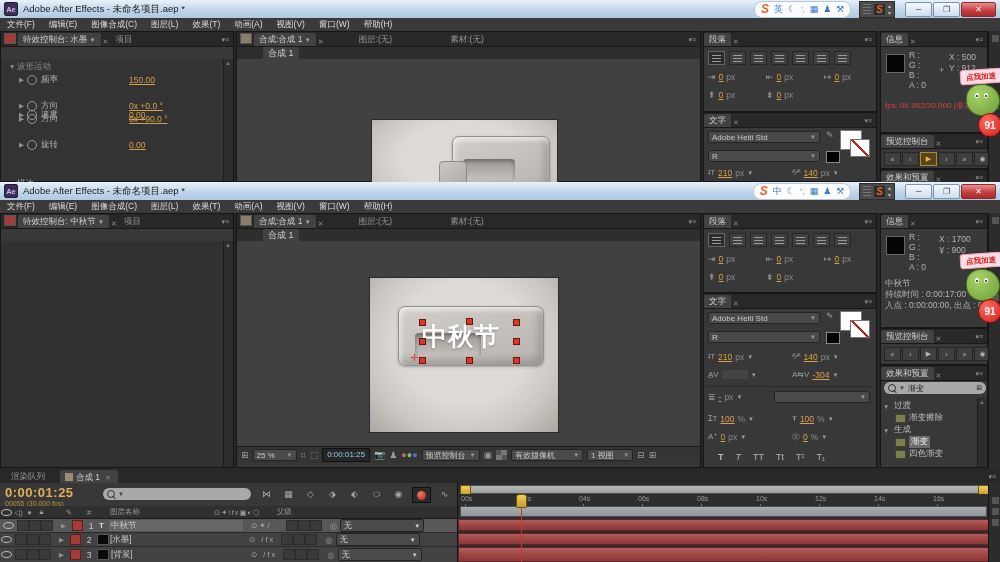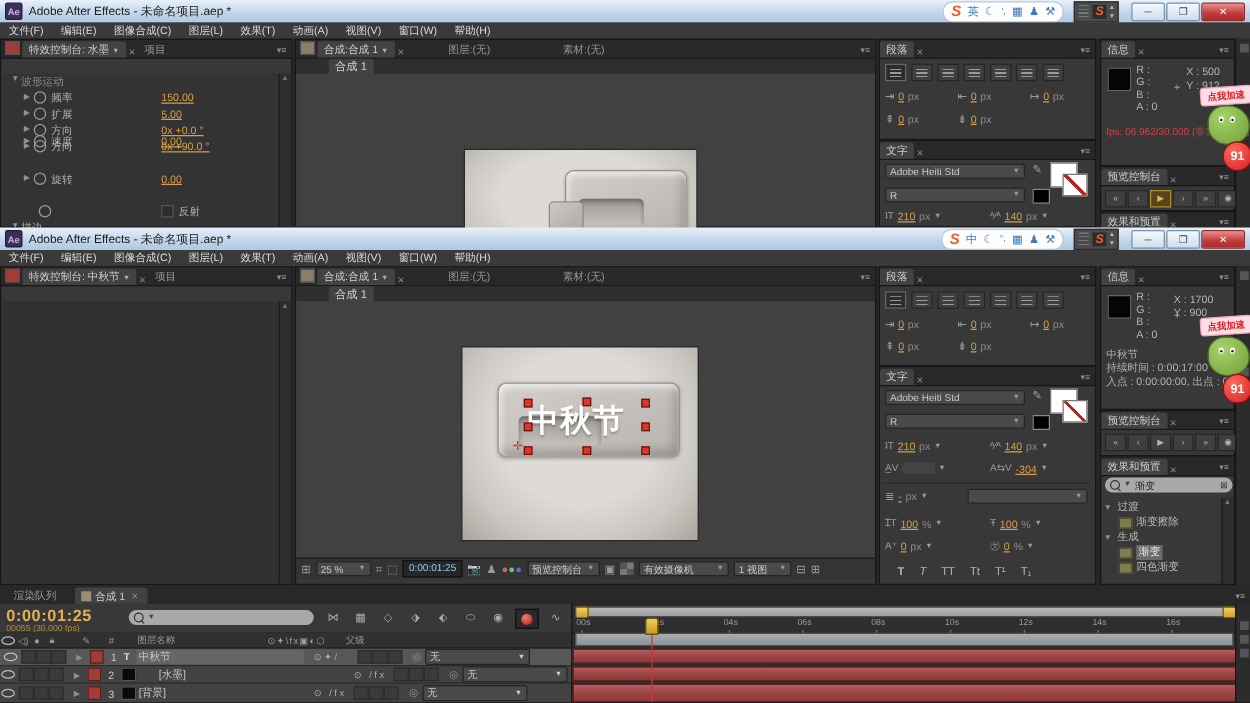--- a/index.html
+++ b/index.html
@@ -35,21 +35,21 @@
   .grip.red{background:#a13c38}
   .tab{padding:1px 5px 0 5px;height:12px;line-height:11px;white-space:nowrap}
   .tab.on{background:#424242;color:#cfcfcf;border-radius:2px 2px 0 0}
   .tab .dv{font-size:6px;color:#aaa}
   .xclose{color:#888;font-size:7px;padding:0 2px}
   .pmenu{margin-left:auto;color:#8d8d8d;font-size:7px;padding:0 4px 2px 0}
   .bcrumb{height:13px;line-height:13px;background:#333;border-bottom:1px solid #1c1c1c;padding-left:6px;font-size:8.5px;color:#c8c8c8}
   .val{color:#d7a049;text-decoration:underline;font-size:8.5px;white-space:nowrap}
   .lbl{font-size:8.5px;color:#b2b2b2;white-space:nowrap}
   .dim{color:#8a8a8a}
-  .prow{position:absolute;left:0;right:10px;height:13px;display:flex;align-items:flex-start}
+  .prow{position:absolute;left:0;right:10px;height:13px;display:flex;align-items:center}
   .sw-clock{width:8px;height:8px;border:1px solid #999;border-radius:50%;margin-right:4px;position:relative}
   .exp{color:#8f8f8f;font-size:6.5px;width:8px}
   .scroll{position:absolute;right:0;top:0;bottom:0;width:9px;background:#2d2d2d;border-left:1px solid #1c1c1c}
   .scroll .up{position:absolute;top:1px;left:1px;color:#777;font-size:6px}
   .drop{background:#4a4a4a;border:1px solid #242424;border-radius:2px;color:#c9c9c9;font-size:8px;
         display:inline-flex;align-items:center;padding:0 3px;height:12px;box-sizing:border-box;white-space:nowrap}
   .drop .dv{margin-left:auto;color:#999;font-size:6px;padding-left:4px}
   .ib{color:#9c9c9c;font-size:9px;line-height:1}
   .checker{background:conic-gradient(#777 25%,#555 0 50%,#777 0 75%,#555 0)}
   
@@ -168,26 +168,20 @@
         <div class="prow" style="top:1px">
           <span class="exp" style="margin-left:8px">▼</span>
               <span class="lbl dim">波形运动</span>
         </div>
         <div class="prow" style="top:14px">
           <span class="exp" style="margin-left:18px">▶</span>
           <span class="sw-clock"></span>
           <span class="lbl">频率</span>
           <span class="val a" style="left:128px">150.00</span>
         </div>
-        <div class="prow" style="top:27px">
-          <span class="exp" style="margin-left:18px">▶</span>
-          <span class="sw-clock"></span>
-          <span class="lbl">扩展</span>
-          <span class="val a" style="left:128px">5.00</span>
-        </div>
         <div class="prow" style="top:40px">
           <span class="exp" style="margin-left:18px">▶</span>
           <span class="sw-clock"></span>
           <span class="lbl">方向</span>
           <span class="val a" style="left:128px">0x +0.0 °</span>
         </div>
         <div class="prow" style="top:53px">
           <span class="exp" style="margin-left:18px">▶</span>
           <span class="sw-clock"></span>
           <span class="lbl">方向</span>
@@ -197,25 +191,20 @@
           <span class="exp" style="margin-left:18px">▶</span>
           <span class="sw-clock"></span>
           <span class="lbl">速度</span>
           <span class="val a" style="left:128px">0.00</span>
         </div>
         <div class="prow" style="top:79px">
           <span class="exp" style="margin-left:18px">▶</span>
           <span class="sw-clock"></span>
           <span class="lbl">旋转</span>
           <span class="val a" style="left:128px">0.00</span>
-        </div>
-        <div class="prow" style="top:105px">
-          <span class="sw-clock" style="margin-left:30px"></span>
-          <span class="a" style="left:128px;width:8px;height:8px;background:#2c2c2c;border:1px solid #555"></span>
-          <span class="lbl a" style="left:142px">反射</span>
         </div>
         <div class="prow" style="top:118px">
           <span class="exp" style="margin-left:8px">▼</span>
               <span class="lbl">描边</span>
         </div>
         <div class="scroll">
               <span class="up">▲</span>
             </div>
       </div>
     </div>
@@ -822,21 +811,21 @@
       <span class="cell" style="width:13px">
             <span class="eye"></span>
           </span>
       <span class="lockbox" style="margin-left:2px"></span>
       <span class="lockbox"></span>
       <span class="lockbox"></span>
       <span class="exp" style="margin-left:8px">▶</span>
       <span class="chip" style="margin-left:3px"></span>
       <span class="cell" style="width:16px">2</span>
       <span style="width:10px;height:9px;background:#0a0a0a;border:1px solid #555;display:inline-block"></span>
-      <span style="width:130px;padding:0 18px">[水墨]</span>
+      <span style="width:130px;padding:0 1px">[水墨]</span>
       <span style="margin-left:8px;letter-spacing:2px;color:#aaa;font-size:7.5px">⊙ /fx</span>
       <span class="lockbox" style="margin-left:6px"></span>
       <span class="lockbox"></span>
       <span class="lockbox"></span>
       <span style="margin-left:8px;color:#999">◎</span>
       <span class="parent" style="width:76px;margin-left:3px">
             <span>无</span>
             <span class="dv" style="margin-left:auto;font-size:6px">▼</span>
           </span>
     </div>

